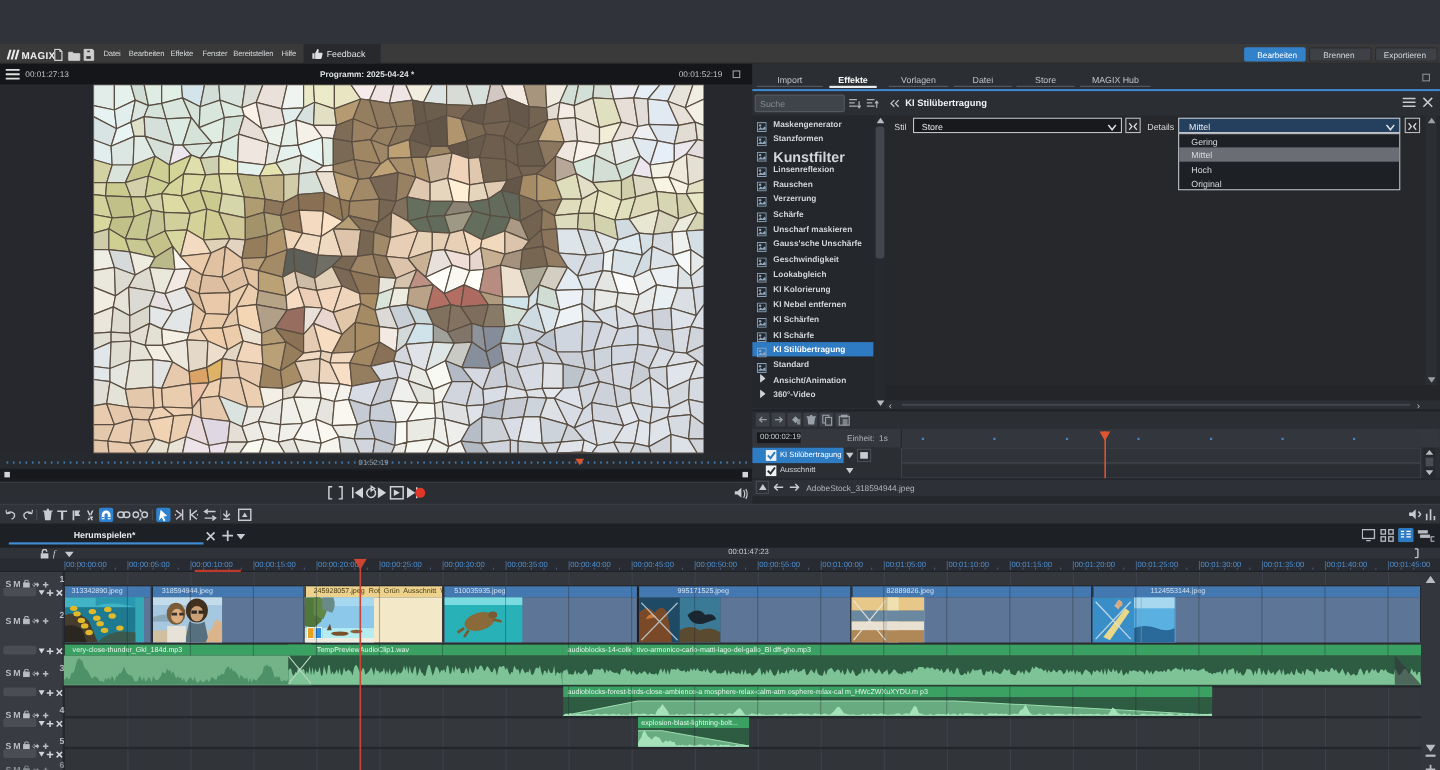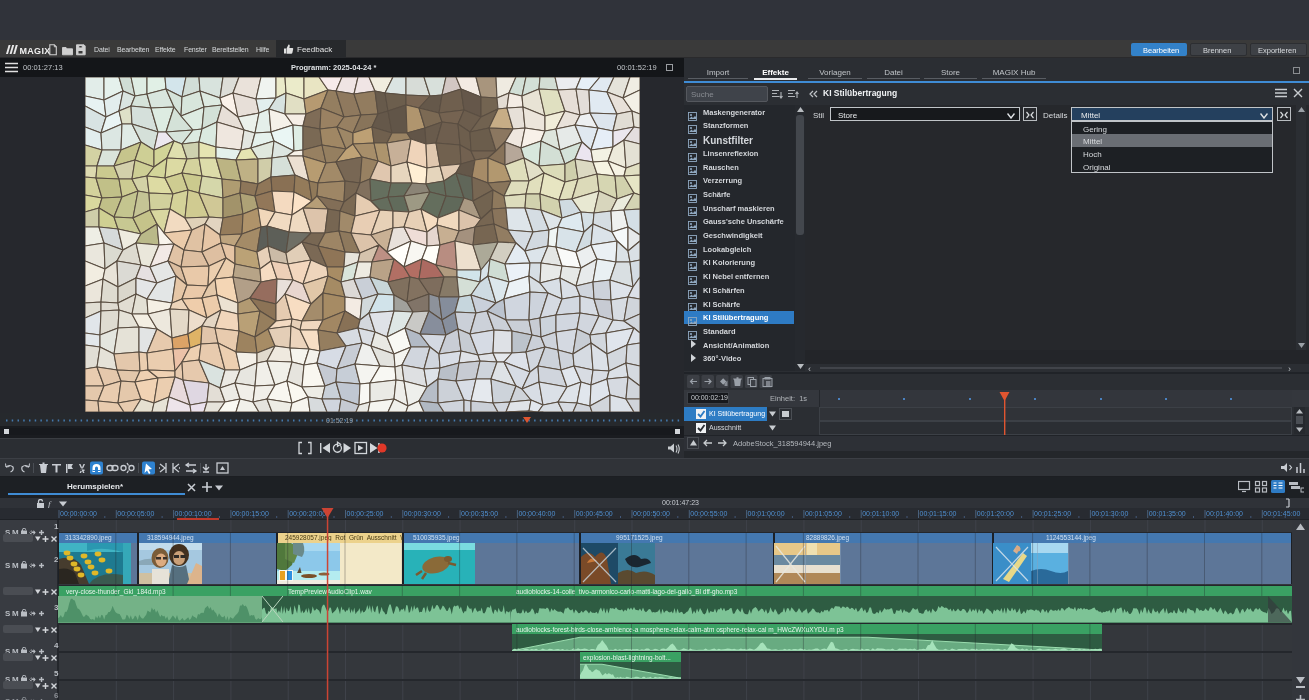--- a/index.html
+++ b/index.html
@@ -904,21 +904,21 @@
         <rect x="0.5" y="0.5" width="8" height="8" fill="none" stroke="#8fa8c0" stroke-width="0.9"></rect>
         <circle cx="3" cy="3" r="1.1" fill="#8fa8c0"></circle>
         <path d="M1 7 l2.5-2.5 1.5 1.5 2-2 1 1 v2 z" fill="#8fa8c0"></path>
       </svg></div>
 <div class="a tx" style="left:703px;top:81.4px;font-size:7.5px;color:#d4d7db;font-weight:normal;"><b>Stanzformen</b></div>
 <div class="a" style="left:688px;top:93.9px"><svg width="9" height="9" viewBox="0 0 9 9">
         <rect x="0.5" y="0.5" width="8" height="8" fill="none" stroke="#8fa8c0" stroke-width="0.9"></rect>
         <circle cx="3" cy="3" r="1.1" fill="#8fa8c0"></circle>
         <path d="M1 7 l2.5-2.5 1.5 1.5 2-2 1 1 v2 z" fill="#8fa8c0"></path>
       </svg></div>
-<div class="a tx" style="left:703px;top:95.10000000000001px;font-size:10px;color:#d4d7db;font-weight:bold;text-align:center;"><b>Kunstfilter</b></div>
+<div class="a tx" style="left:703px;top:95.10000000000001px;font-size:13px;color:#d4d7db;font-weight:bold;text-align:center;"><b>Kunstfilter</b></div>
 <div class="a" style="left:688px;top:107.60000000000001px"><svg width="9" height="9" viewBox="0 0 9 9">
         <rect x="0.5" y="0.5" width="8" height="8" fill="none" stroke="#8fa8c0" stroke-width="0.9"></rect>
         <circle cx="3" cy="3" r="1.1" fill="#8fa8c0"></circle>
         <path d="M1 7 l2.5-2.5 1.5 1.5 2-2 1 1 v2 z" fill="#8fa8c0"></path>
       </svg></div>
 <div class="a tx" style="left:703px;top:108.80000000000001px;font-size:7.5px;color:#d4d7db;font-weight:normal;"><b>Linsenreflexion</b></div>
 <div class="a" style="left:688px;top:121.30000000000001px"><svg width="9" height="9" viewBox="0 0 9 9">
         <rect x="0.5" y="0.5" width="8" height="8" fill="none" stroke="#8fa8c0" stroke-width="0.9"></rect>
         <circle cx="3" cy="3" r="1.1" fill="#8fa8c0"></circle>
         <path d="M1 7 l2.5-2.5 1.5 1.5 2-2 1 1 v2 z" fill="#8fa8c0"></path>

